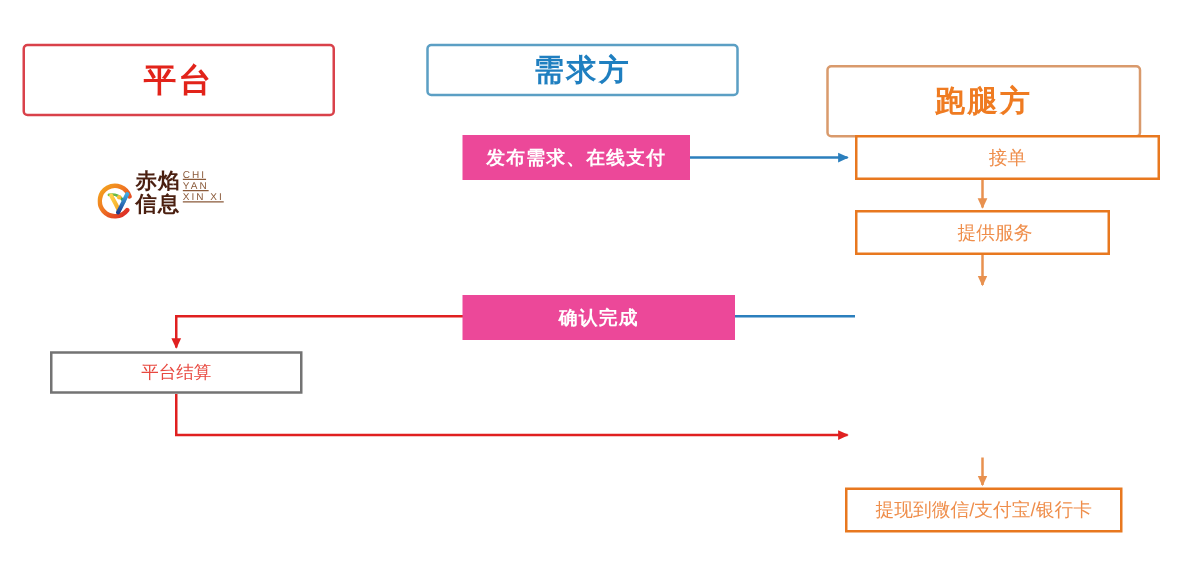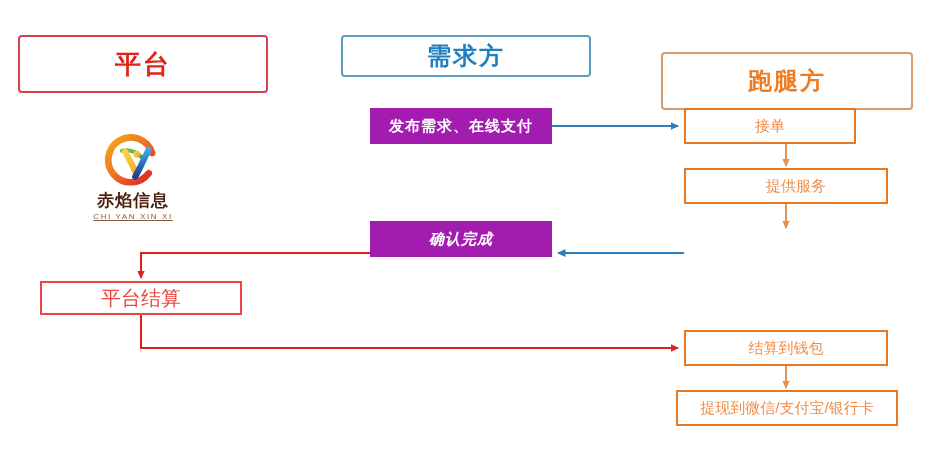--- a/index.html
+++ b/index.html
@@ -61,42 +61,42 @@
     text-align: center;
     background: #ffffff;
     white-space: nowrap;
   }
   .box.orange {
     border: 2px solid #e8781f;
     color: #ef8e4b;
     font-size: 15px;
   }
   .box.red {
-    border: 2px solid #ef4444;
+    border: 2px solid #737373;
     color: #e8483f;
-    font-size: 20px;
+    font-size: 14px;
   }
   .box.blue-solid {
-    background: #a21caf;
+    background: #ec4899;
     border: none;
     color: #ffffff;
     font-weight: bold;
     font-size: 15px;
     letter-spacing: 1px;
   }
 
   
   #logo-block {
     position: absolute;
     left: 78px;
     top: 134px;
     width: 110px;
     display: flex;
-    flex-direction: column;
-    align-items: center;
+    flex-direction: row;
+    align-items: flex-start;
   }
   #logo-mark {
     width: 58px;
     height: 56px;
   }
   #logo-name {
     margin-top: 2px;
     font-size: 17px;
     font-weight: bold;
     color: #4a1f10;
@@ -181,26 +181,25 @@
       <path d="M78,28 C70,44 62,62 54,76" fill="none" stroke="url(#gBlue)" stroke-width="11" stroke-linecap="round"></path>
 
       <circle cx="57" cy="36" r="6" fill="url(#gYellow)"></circle>
     </svg>
     <div id="logo-name">赤焰信息</div>
     <div id="logo-pinyin">CHI YAN XIN XI</div>
   </div>
 
   <div class="box blue-solid" style="left:370px; top:108px; width:182px; height:36px;">发布需求、在线支付</div>
 
-  <div class="box orange" style="left:684px; top:108px; width:172px; height:36px;">接单</div>
+  <div class="box orange" style="left:684px; top:108px; width:244px; height:36px;">接单</div>
 
   <div class="box orange" style="left:684px; top:168px; width:204px; height:36px;padding-left:20px;">提供服务</div>
 
 
-  <div class="box blue-solid" style="left:370px; top:221px; width:182px; height:36px;font-style:italic;">确认完成</div>
+  <div class="box blue-solid" style="left:370px; top:236px; width:218px; height:36px;">确认完成</div>
 
   <div class="box red" style="left:40px; top:281px; width:202px; height:34px;">平台结算</div>
 
-  <div class="box orange" style="left:684px; top:330px; width:204px; height:36px;">结算到钱包</div>
 
   <div class="box orange" style="left:676px; top:390px; width:222px; height:36px;">提现到微信/支付宝/银行卡</div>
 
 </div>
 
 </body></html>

